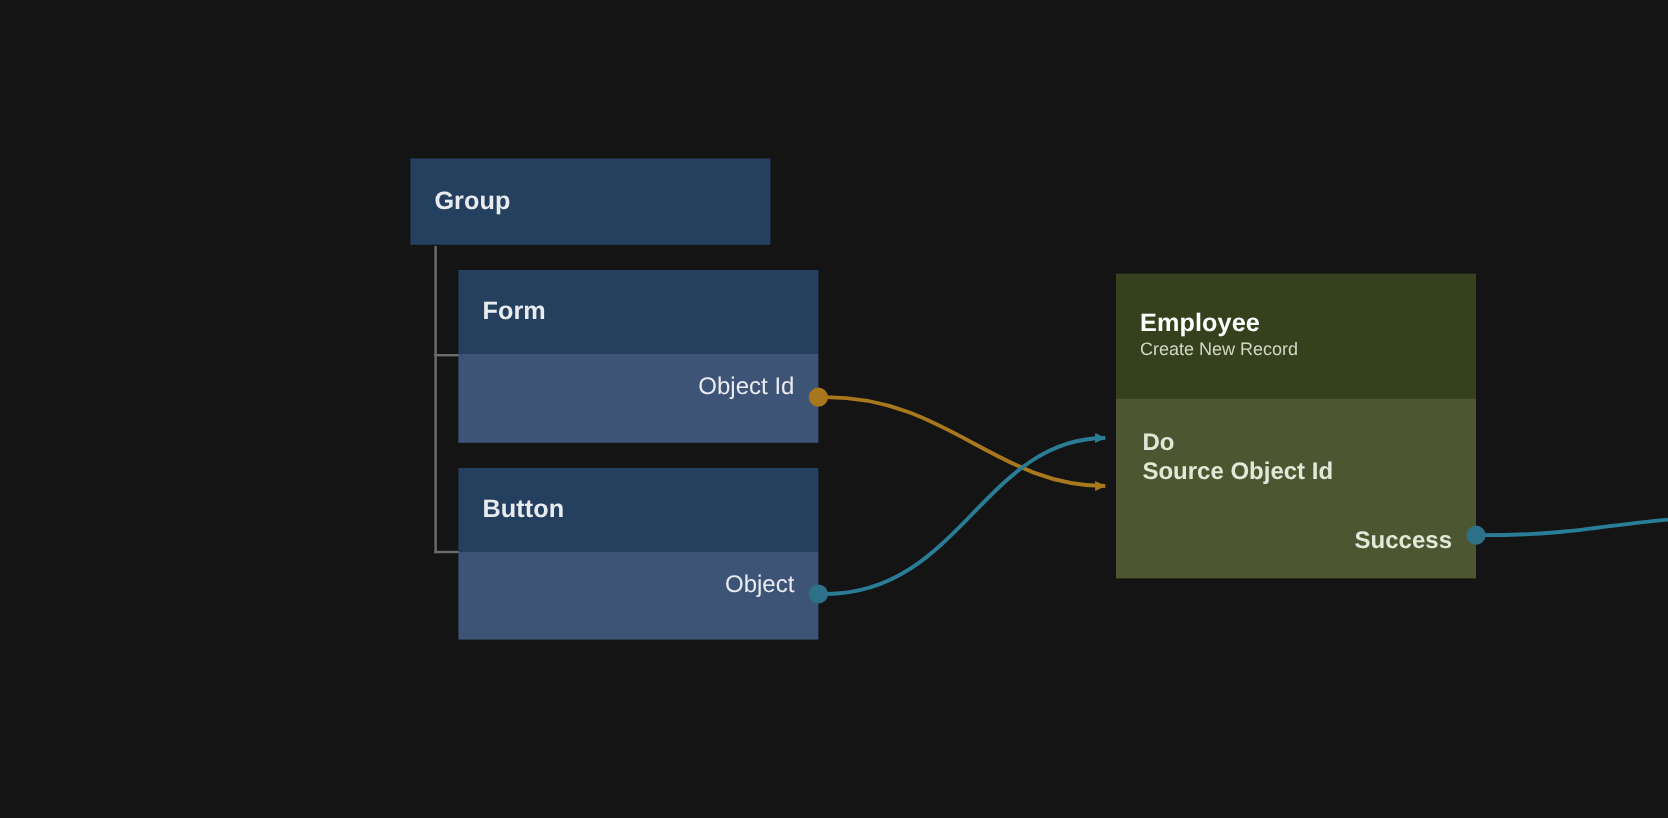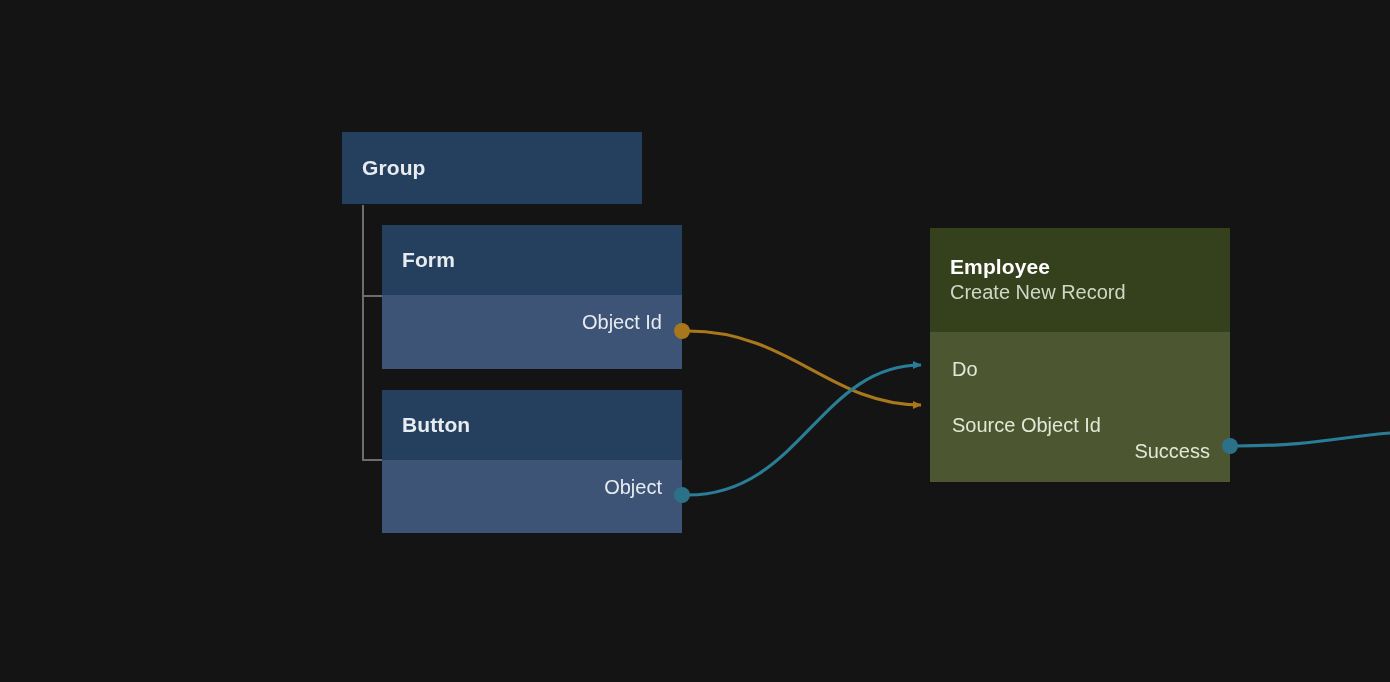--- a/index.html
+++ b/index.html
@@ -45,35 +45,35 @@
     box-sizing: border-box;
     position: relative;
   }
 
   
   .node-blue .node-header { background: #25405e; }
   .node-blue .node-body   { background: #3e5477; }
 
   
   .node-olive .node-header { background: #35401d; }
-  .node-olive .node-body   { background: #4c5630; }
+  .node-olive .node-body   { background: #4c5630; font-weight: bold; }
 
   .title {
     color: #e8ecf0;
     font-size: 21px;
     font-weight: bold;
     letter-spacing: .1px;
     line-height: 1.18;
   }
   .title-olive {
     color: #ffffff;
   }
   .subtitle {
     color: #d2d6c6;
-    font-size: 20px;
+    font-size: 15px;
     font-weight: normal;
     line-height: 1.25;
   }
 
   
   .port-row {
     position: absolute;
     display: flex;
     align-items: center;
     font-size: 20px;
@@ -169,21 +169,21 @@
 
   <div class="node node-olive" style="left:930px; top:228px; width:300px; height:254px;">
     <div class="node-header" style="height:104px; padding:0 20px;">
       <div class="title title-olive">Employee</div>
       <div class="subtitle">Create New Record</div>
     </div>
     <div class="node-body" style="height:150px;">
       <div class="port-row in port-olive" style="top:23px; height:28px;">
         <span>Do</span>
       </div>
-      <div class="port-row in port-olive" style="top:79px; height:28px;text-align:center;">
+      <div class="port-row in port-olive" style="top:47px; height:28px;text-align:center;">
         <span>Source Object Id</span>
       </div>
       <div class="port-row out port-olive" style="top:103px; height:28px;align-items:flex-end;">
         <span>Success</span>
       </div>
     </div>
     <div class="dot dot-blue" style="left:292px; top:210px;"></div>
   </div>
 
 </div>

